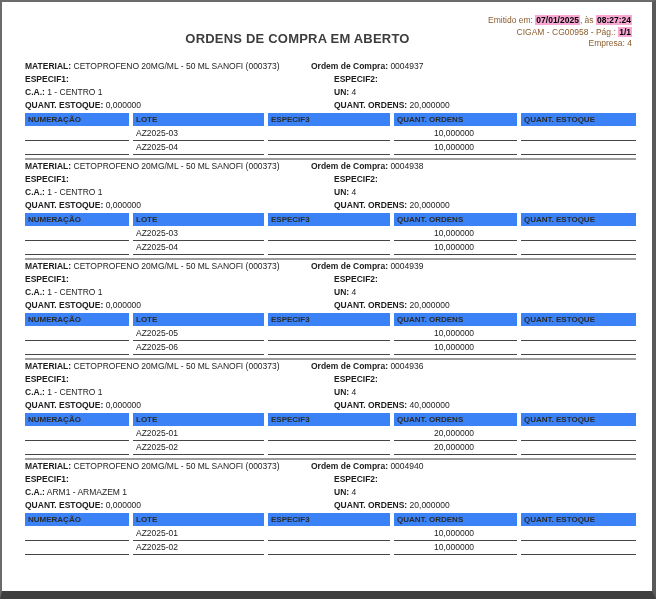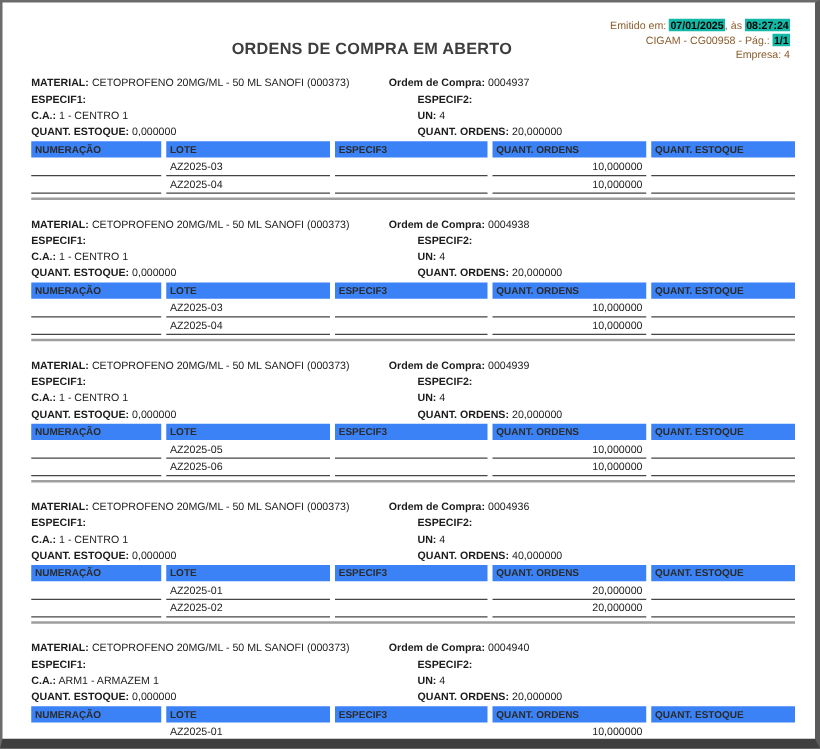--- a/index.html
+++ b/index.html
@@ -20,35 +20,35 @@
   }
   
   .meta {
     position: absolute; top: 13px; right: 20px;
     text-align: right;
     font-size: 8.5px; line-height: 11.5px;
     color: #8a5c2c;
     white-space: nowrap;
   }
   .meta .hl {
-    background: #14b8a6;
+    background: #f9a8d4;
     color: #000;
     font-weight: bold;
     padding: 0 1px;
   }
   
   .title {
     position: absolute; top: 29px; left: 18px; width: 555px;
     text-align: center;
     font-size: 13px; font-weight: bold; color: #3d3d3d;
     letter-spacing: .2px;
   }
   
   .orders { position: absolute; top: 58px; left: 23px; width: 611px; }
-  .order { margin-bottom: 13px; }
+  .order { }
   .info-line { display: flex; font-size: 8.5px; line-height: 13px; white-space: nowrap; }
   .info-left { width: 286px; }
   .info-right { }
   .info-right.indent { padding-left: 23px; }
   .lbl { font-weight: bold; }
   .val { font-weight: normal; }
   
   .tbl { margin-top: 1px; }
   .tbl-head { display: flex; gap: 4px; height: 13px; margin-bottom: 1px; }
   .tbl-head .hcell {
@@ -57,21 +57,21 @@
     line-height: 13px; padding-left: 3px;
     overflow: hidden; white-space: nowrap;
   }
   .tbl-row { display: flex; gap: 4px; height: 14px; }
   .tbl-row .cell {
     border-bottom: 1px solid #454545;
     font-size: 8.5px; line-height: 13px;
     padding-left: 3px;
     overflow: hidden; white-space: nowrap;
   }
-  .cell.num, .hcell.num { text-align: right; padding-right: 3px; padding-left: 0; }
+  .cell.num, .hcell.num { text-align: center; padding-right: 3px; padding-left: 0; }
   .c1 { width: 104px; }
   .c2 { width: 131px; }
   .c3 { width: 122px; }
   .c4 { width: 123px; }
   .c5 { width: 115px; }
   .tbl-end { border-top: 2px solid #9e9e9e; margin-top: 3px; width: 611px; height: 0; }
 </style>
 </head>
 <body>
 

